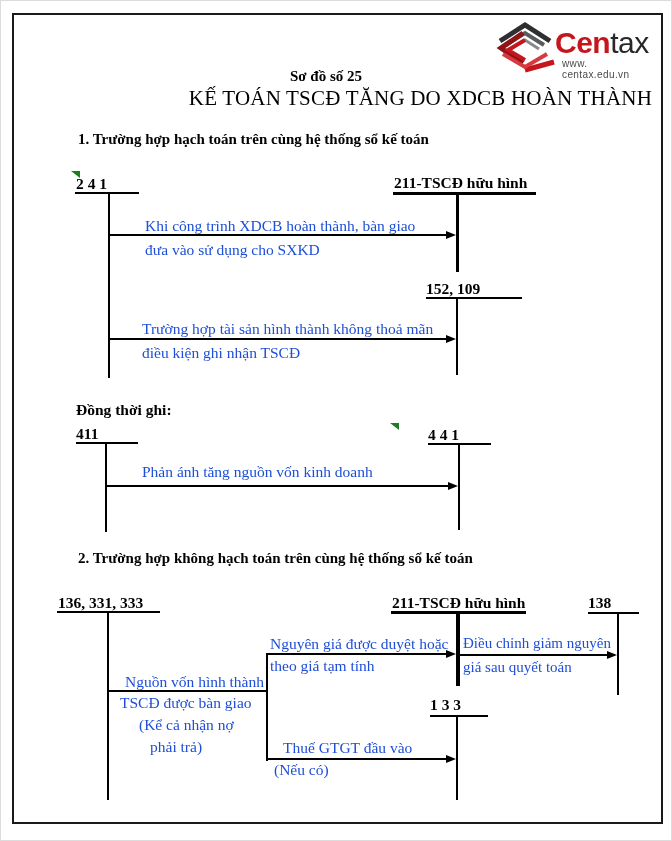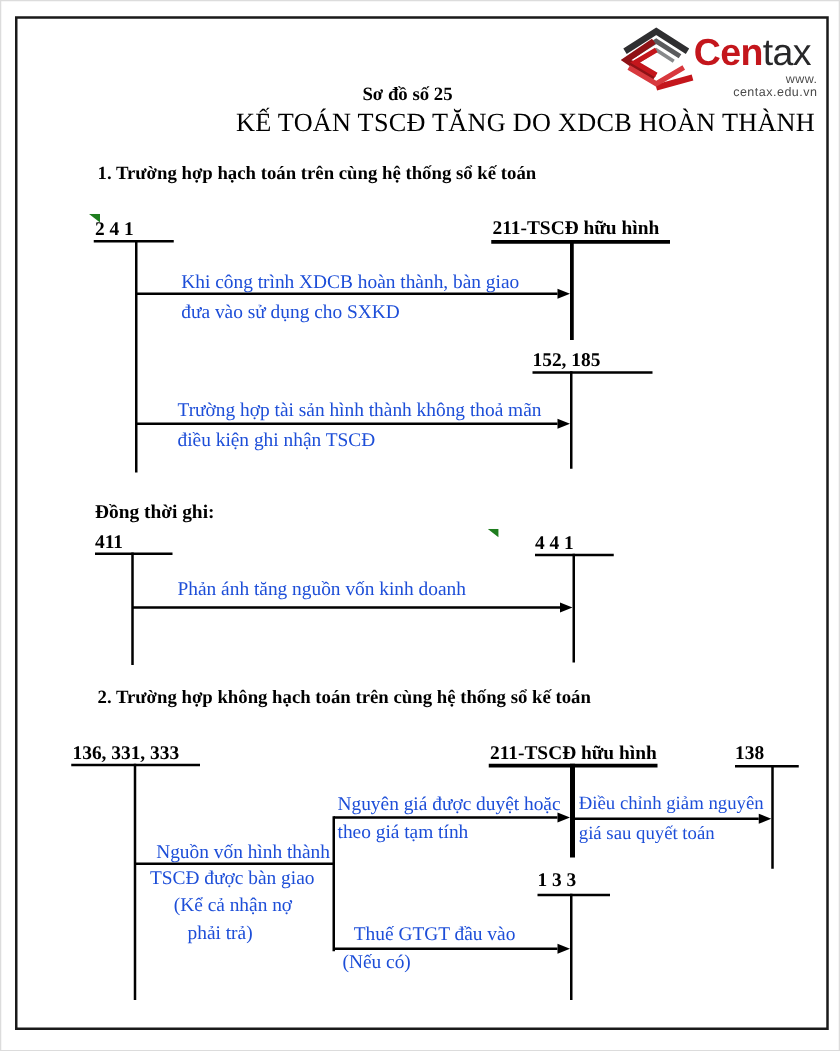--- a/index.html
+++ b/index.html
@@ -21,21 +21,21 @@
   .brand .dark{color:#28282a;font-weight:400;}
   .weburl{position:absolute;font-family:"Liberation Sans","DejaVu Sans",sans-serif;font-size:10px;color:#4a4a4a;letter-spacing:0.4px;}
 </style>
 </head>
 <body>
 
 <div id="page">
 
   <div class="abs" style="left:12px;top:13px;width:647px;height:807px;border:2px solid #1a1a1a;"></div>
 
-  <div class="abs" style="left:492px;top:20px;width:162px;height:54px;text-align:right;">
+  <div class="abs" style="left:492px;top:20px;width:162px;height:54px;">
     <svg width="64" height="52" viewBox="0 0 64 52" style="position:absolute;left:2px;top:1px;">
       <path d="M6 20 L31 4 L56 20" fill="none" stroke="#2f2f31" stroke-width="5"></path>
       <path d="M12 24 L31 12 L50 24" fill="none" stroke="#5a5b5d" stroke-width="4"></path>
       <path d="M17 28 L31 19 L45 28" fill="none" stroke="#87898b" stroke-width="3"></path>
       <path d="M29 12 L7 27 L29 42" fill="none" stroke="#8f1216" stroke-width="5"></path>
       <path d="M31 19 L14 29 L31 39" fill="none" stroke="#c4161c" stroke-width="4"></path>
       <path d="M31 49 L60 41" fill="none" stroke="#c4161c" stroke-width="5"></path>
       <path d="M9 33 L31 46 L53 33" fill="none" stroke="#d8393e" stroke-width="4"></path>
     </svg>
     <div class="brand" style="left:63px;top:8px;">
@@ -56,21 +56,21 @@
 
   <div class="acct" style="left:394px;top:174px;width:142px;">211-TSCĐ hữu hình</div>
   <div class="hl" style="left:393px;top:192px;width:143px;height:3px;"></div>
   <div class="vl" style="left:456px;top:192px;width:3px;height:80px;"></div>
 
   <div class="hl" style="left:109px;top:234px;width:337px;"></div>
   <div class="ah" style="left:446px;top:230.5px;"></div>
   <div class="lbl" style="left:145px;top:217px;">Khi công trình XDCB hoàn thành, bàn giao</div>
   <div class="lbl" style="left:145px;top:241px;">đưa vào sử dụng cho SXKD</div>
 
-  <div class="acct" style="left:426px;top:280px;width:96px;">152, 185</div>
+  <div class="acct" style="left:426px;top:280px;width:96px;">152, 109</div>
   <div class="hl" style="left:426px;top:297px;width:96px;"></div>
   <div class="vl" style="left:456px;top:297px;height:78px;"></div>
 
   <div class="hl" style="left:109px;top:338px;width:337px;"></div>
   <div class="ah" style="left:446px;top:334.5px;"></div>
   <div class="lbl" style="left:142px;top:320px;">Trường hợp tài sản hình thành không thoả mãn</div>
   <div class="lbl" style="left:142px;top:344px;">điều kiện ghi nhận TSCĐ</div>
 
   <div class="abs" style="left:76px;top:401px;font-size:15.5px;font-weight:700;">Đồng thời ghi:</div>
 

